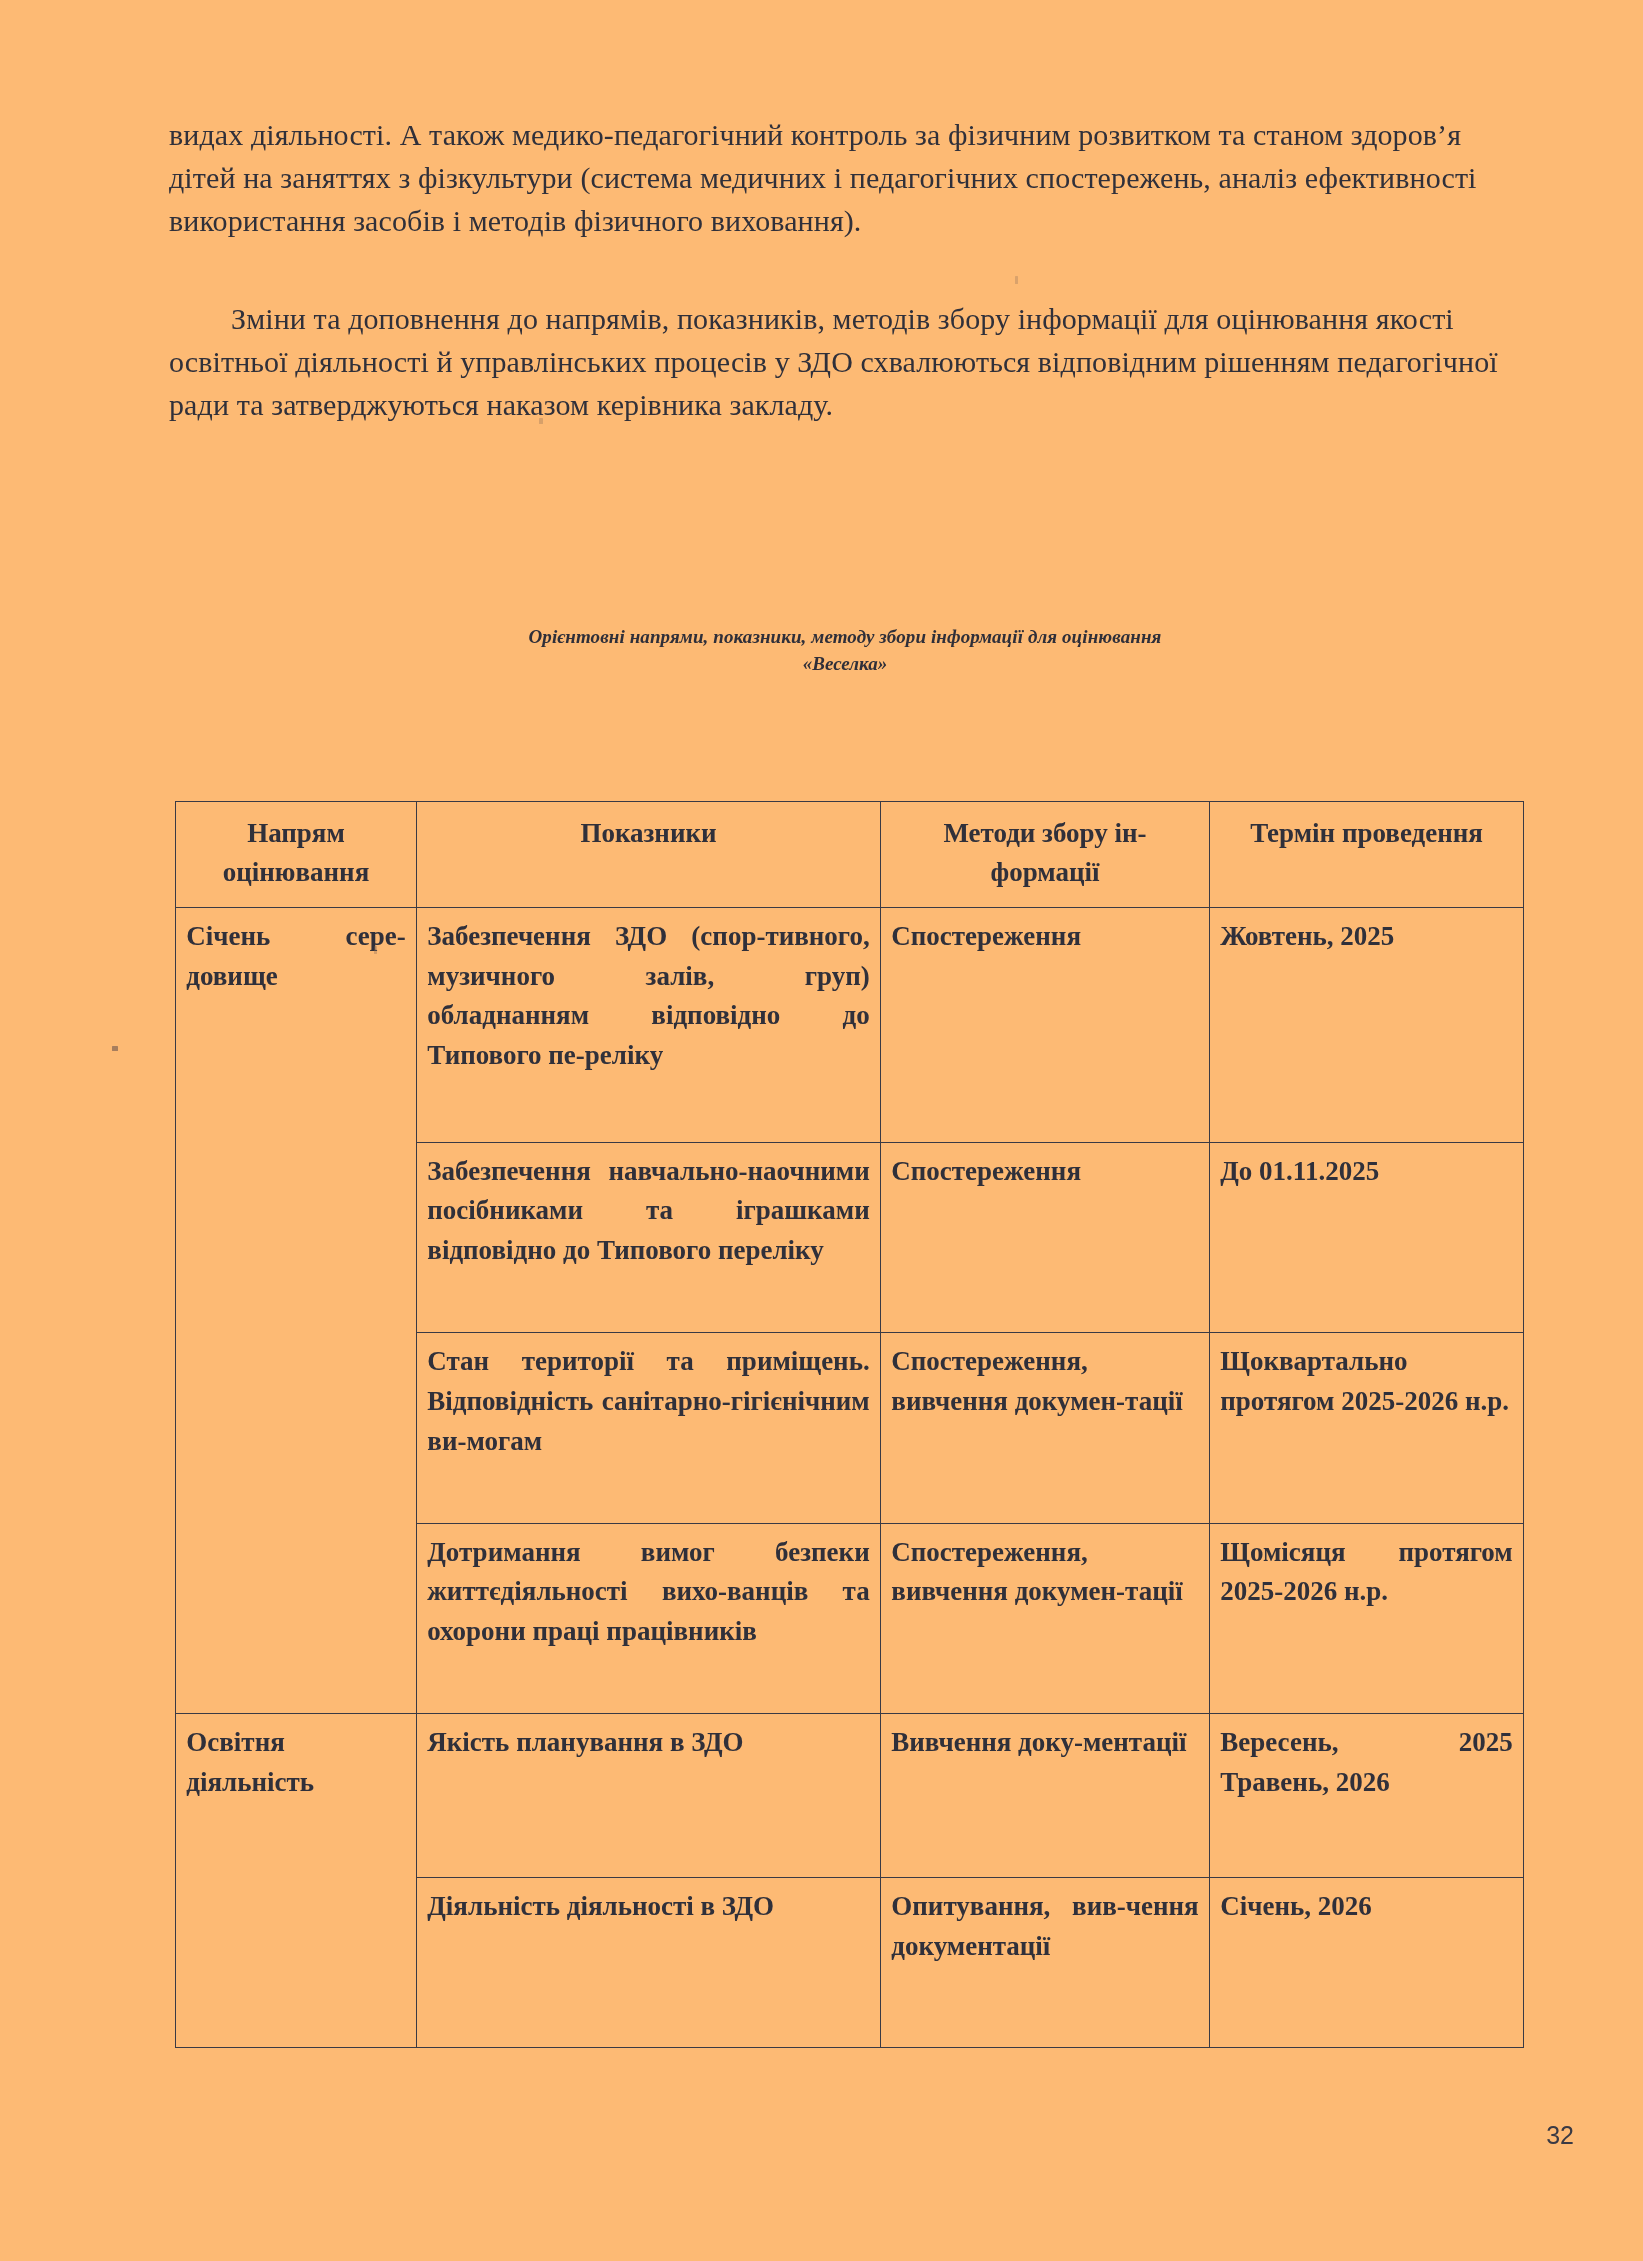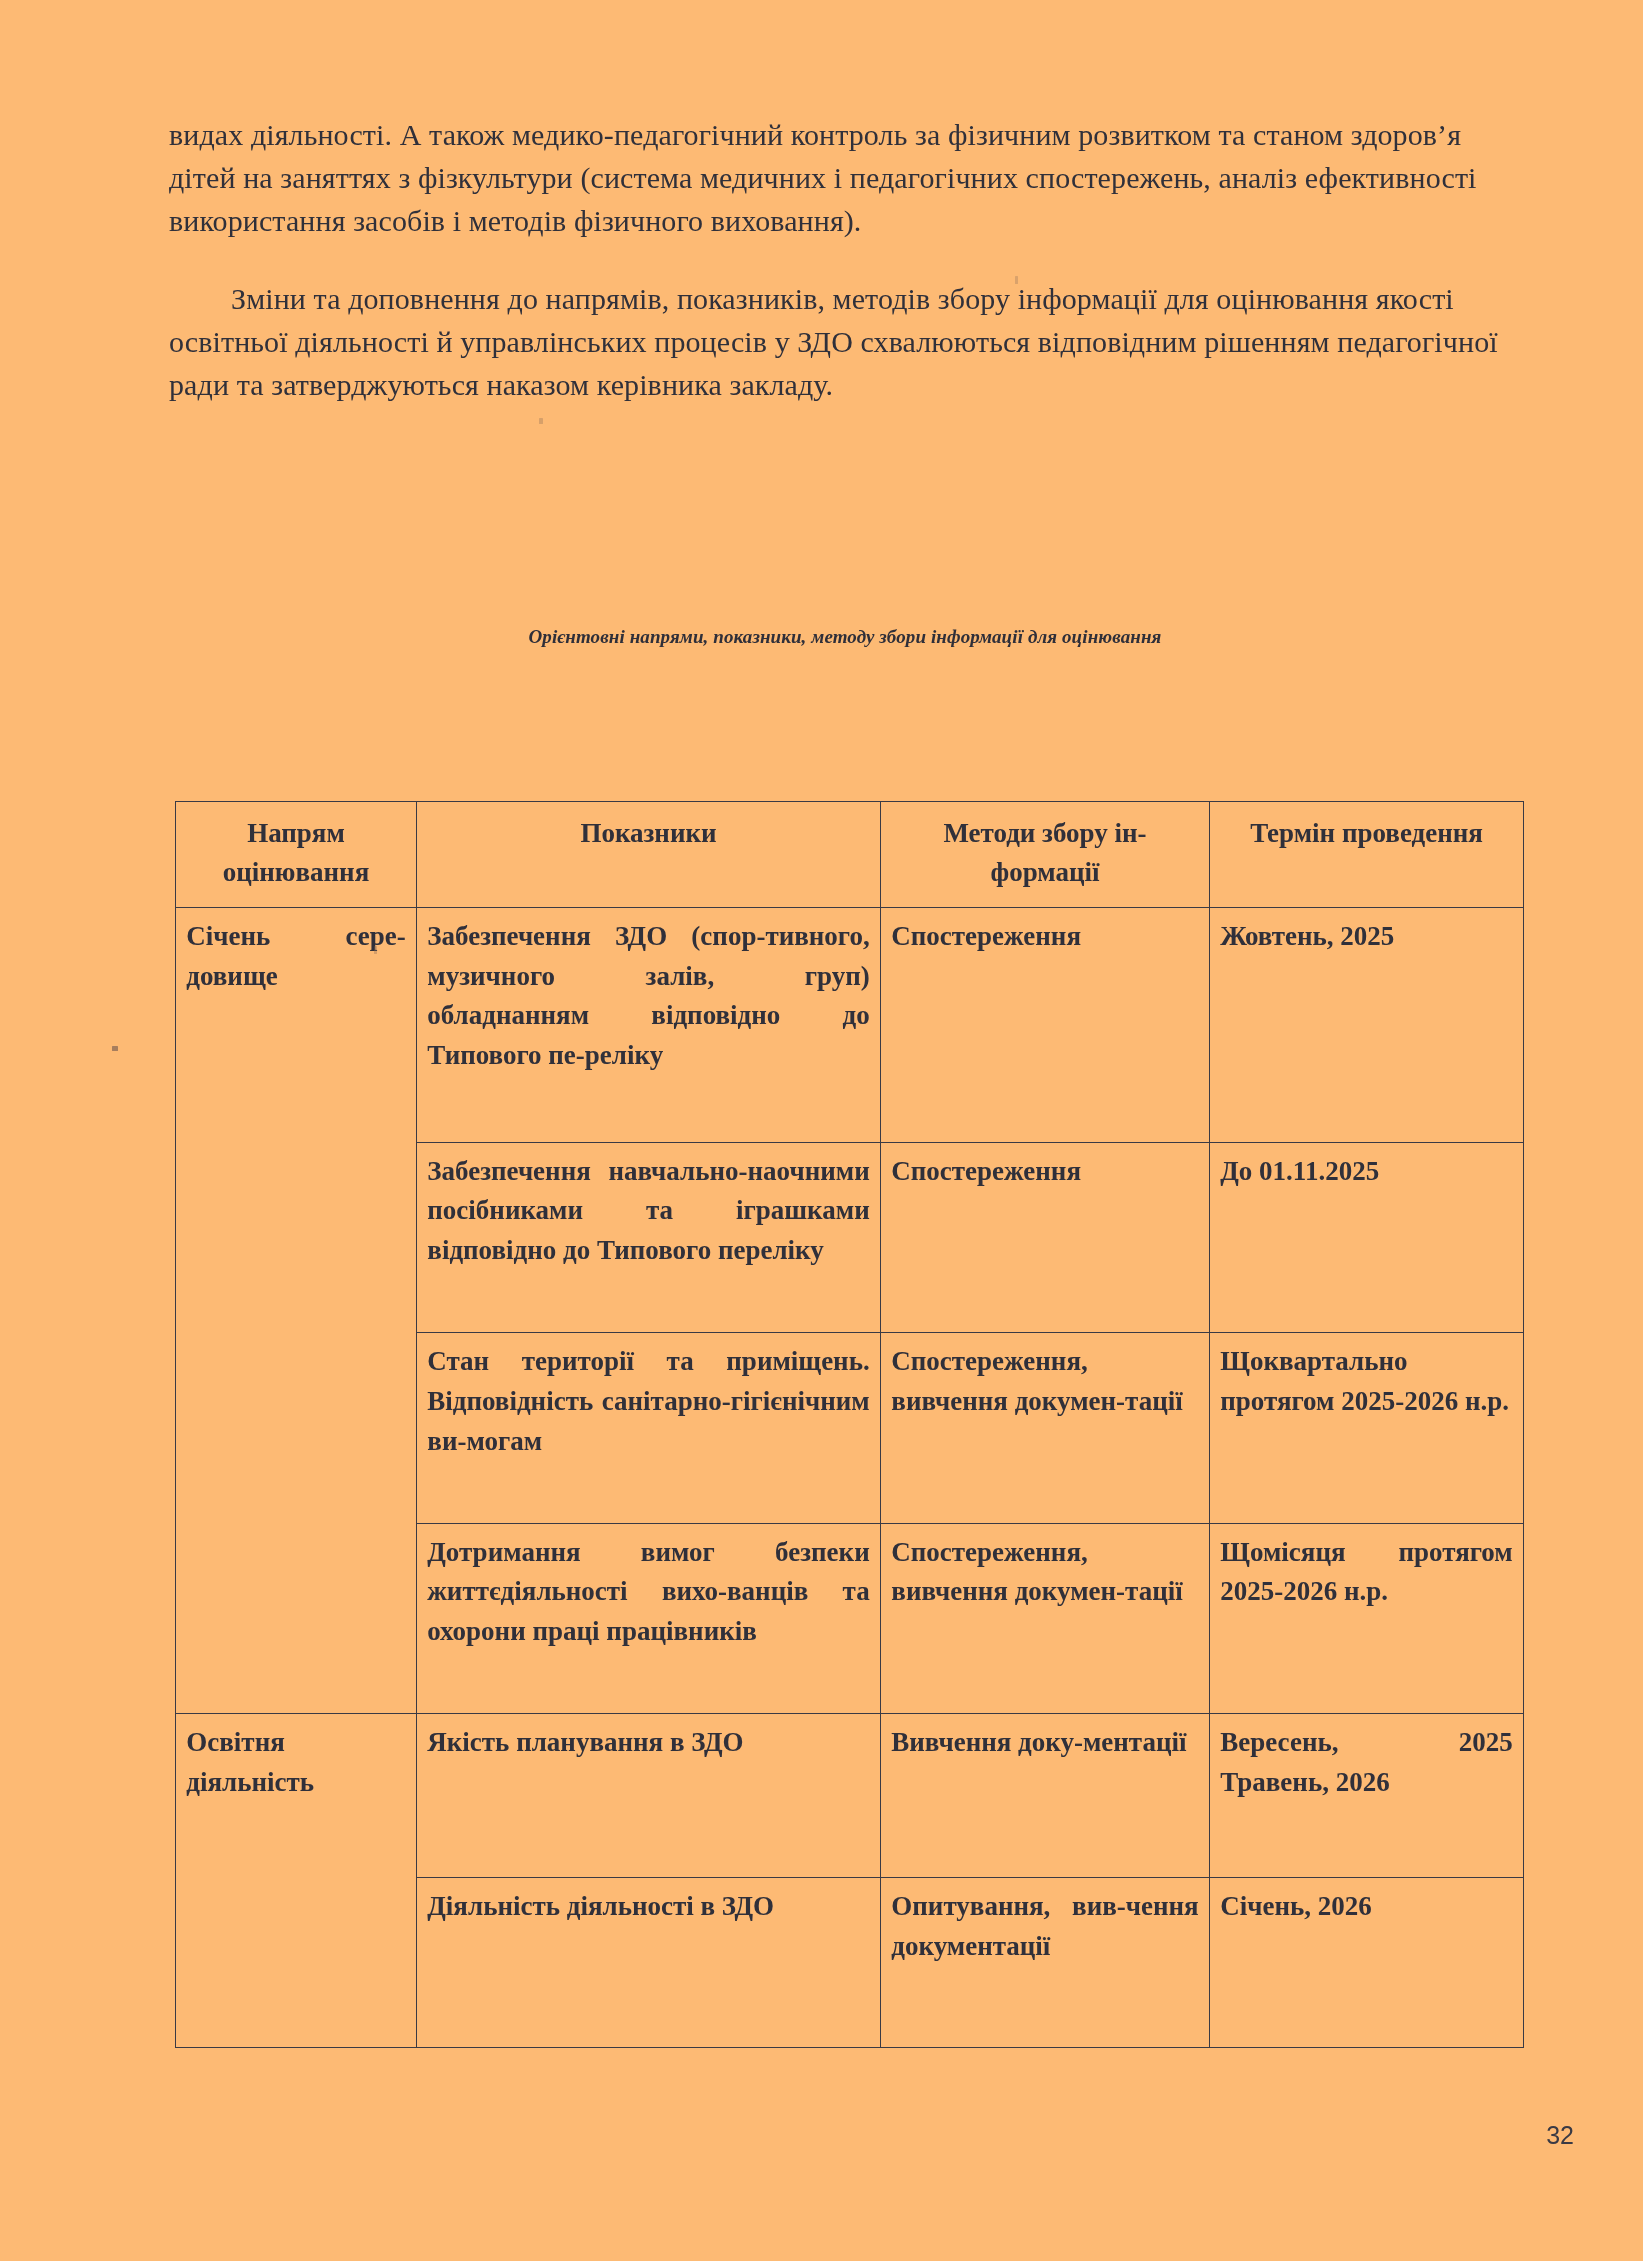--- a/index.html
+++ b/index.html
@@ -29,21 +29,21 @@
     line-height: 1.44;
     text-align: justify;
     text-justify: inter-word;
     color: #30303a;
     letter-spacing: 0.1px;
   }
   .bodytext p {
     margin: 0;
     text-align: justify;
   }
-  .bodytext p.indent { text-indent: 62px; }
+  .bodytext p.indent { text-indent: 62px; margin-top: 20px; }
   .bodytext p:last-child { text-align: left; }
   #para-block-1 { top: 113px; }
   #para-block-2 { top: 277px; }
 
   
   .doc-heading {
     position: absolute;
     left: 169px;
     top: 623px;
     width: 1352px;
@@ -126,20 +126,21 @@
   <div class="bodytext" id="para-block-1">
     <p>видах діяльності. А також медико-педагогічний контроль за фізичним розвитком та станом здоров’я дітей на заняттях з фізкультури (система медичних і педагогічних спостережень, аналіз ефективності використання засобів і методів фізичного виховання).</p>
   </div>
 
   <div class="bodytext" id="para-block-2">
     <p class="indent">Зміни та доповнення до напрямів, показників, методів збору інформації для оцінювання якості освітньої діяльності й управлінських процесів у ЗДО схвалюються відповідним рішенням педагогічної ради та затверджуються наказом керівника закладу.</p>
   </div>
 
   <div class="doc-heading">
     <span class="ln l1">Орієнтовні напрями, показники, методу збори інформації для оцінювання</span>
+    <span class="ln l3">«Веселка»</span>
   </div>
 
   <div class="tbl-wrap">
     <table class="grid">
       <colgroup>
         <col class="c1">
           <col class="c2">
           <col class="c3">
           <col class="c4">
       </colgroup>

